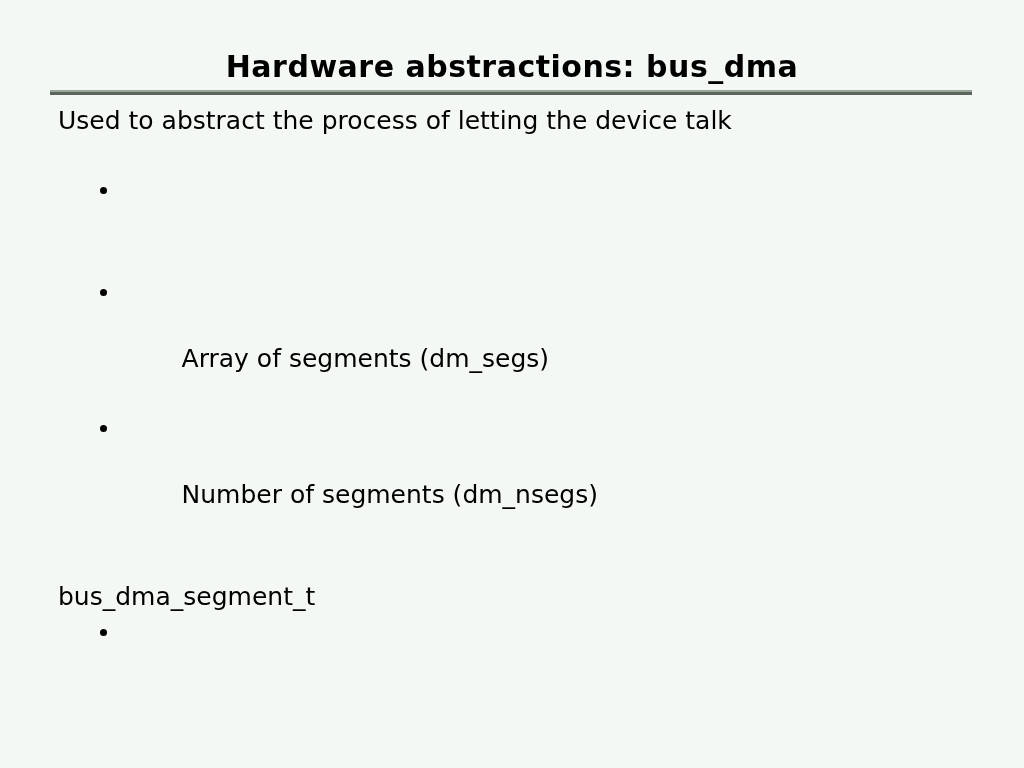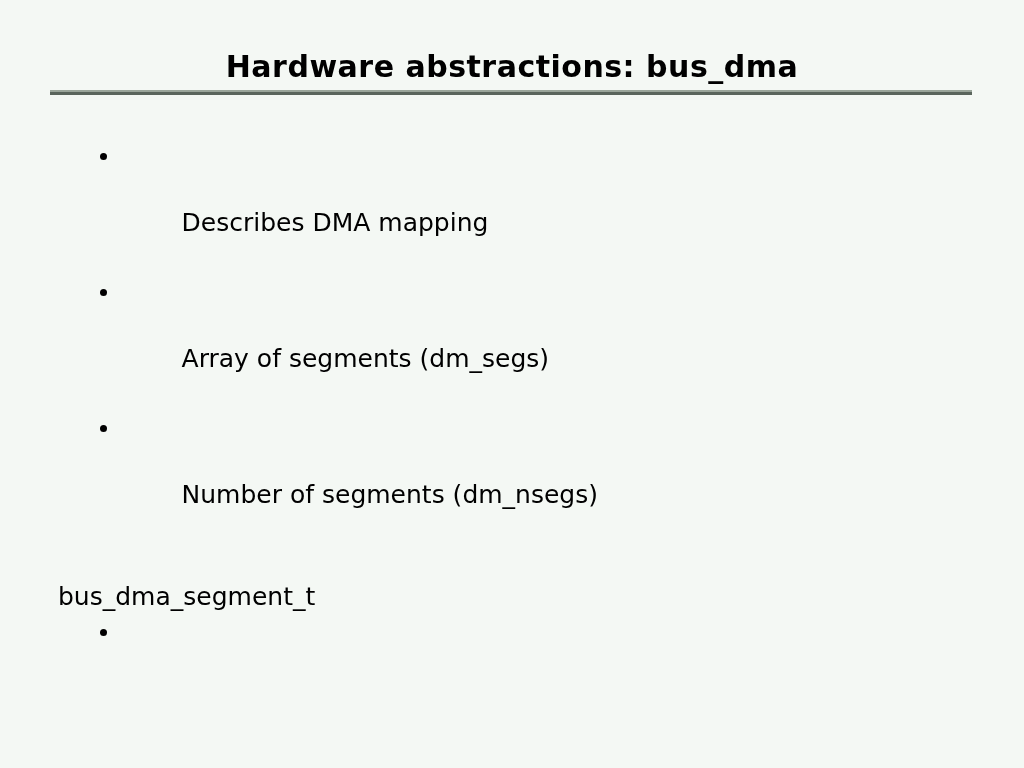--- a/index.html
+++ b/index.html
@@ -110,27 +110,27 @@
 
   <div class="slide-title">Hardware abstractions: bus_dma</div>
 
   <div class="title-rule">
     <div class="rule-light"></div>
     <div class="rule-dark"></div>
   </div>
 
   <div class="body-area">
 
+    <div class="para-line">Used to abstract the process of letting the device talk</div>
 
     <div class="block-gap-medium"></div>
 
     <ul class="bullet-list">
       <li class="bullet-item">
         <span class="bullet-dot"></span>
-        <span>Describes DMA mapping</span>
       </li>
       <li class="bullet-item">
         <span class="bullet-dot"></span>
         <span>Array of segments (dm_segs)</span>
       </li>
       <li class="bullet-item">
         <span class="bullet-dot"></span>
         <span>Number of segments (dm_nsegs)</span>
       </li>
     </ul>

